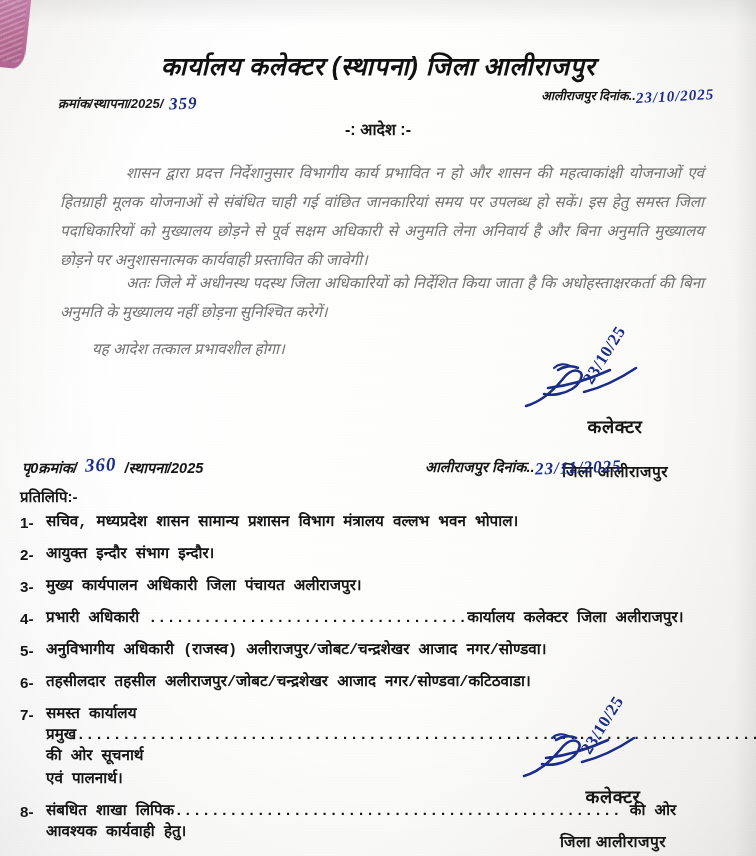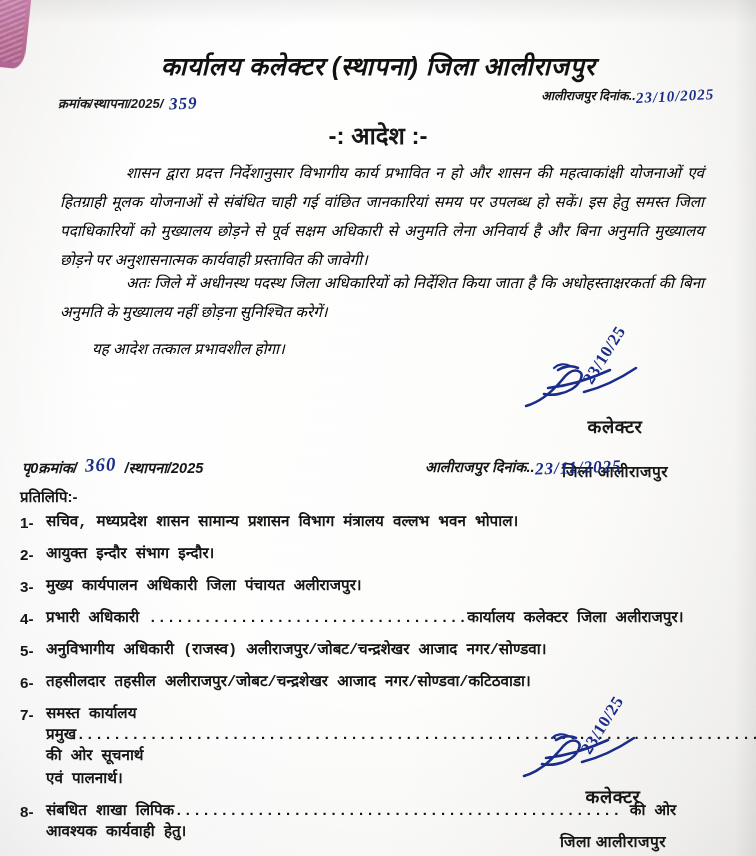--- a/index.html
+++ b/index.html
@@ -124,30 +124,30 @@
   #date-top-value {
     font-size: 15px;
     display: inline-block;
     transform: translateY(1px) rotate(-3deg);
   }
   #order-heading {
     position: absolute;
     left: 0; right: 0;
     top: 118px;
     text-align: center;
-    font-size: 24px;
+    font-size: 16px;
     font-weight: 700;
   }
 
   .body-para {
     position: absolute;
     font-size: 15.2px;
     line-height: 29px;
     text-align: justify;
-    color: #000000;
+    color: #737373;
     font-style: italic;
     font-weight: 500;
   }
   .body-para.indent { text-indent: 66px; }
   #para-1 { left: 60px; width: 644px; top: 158px; }
   #para-2 { left: 60px; width: 644px; top: 268px; }
   #para-3 { left: 60px; width: 644px; top: 334px; text-indent: 32px; }
 
   
   .sig-block {

